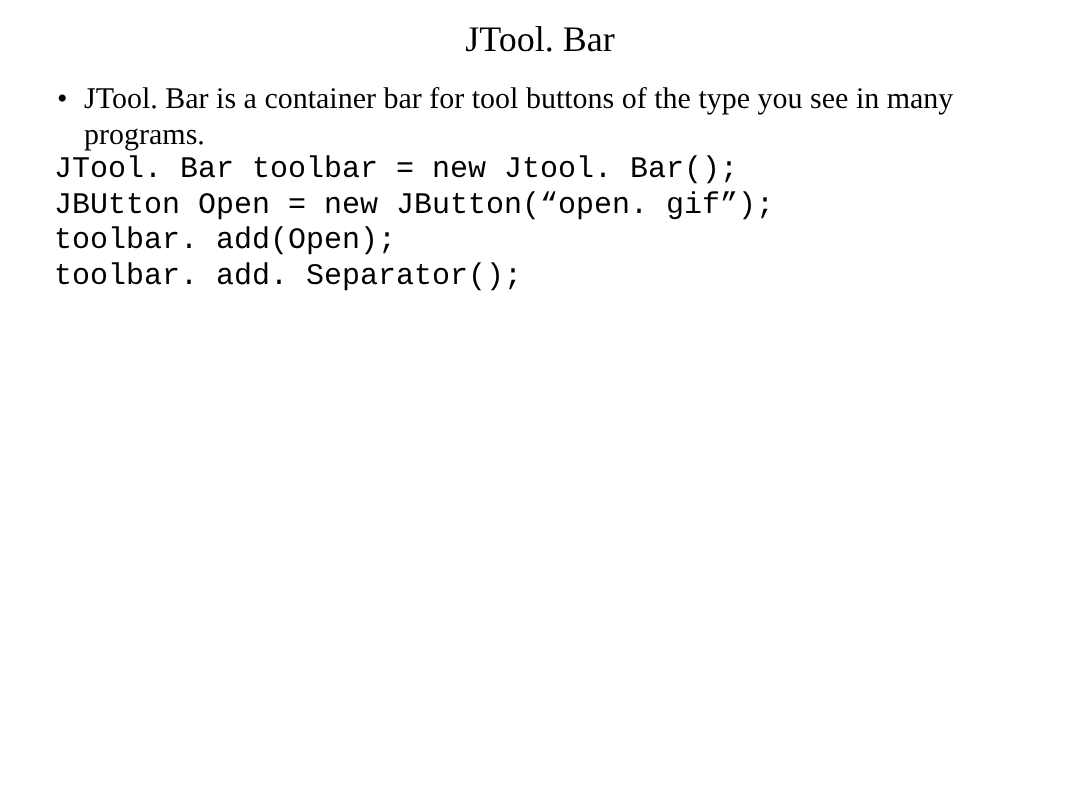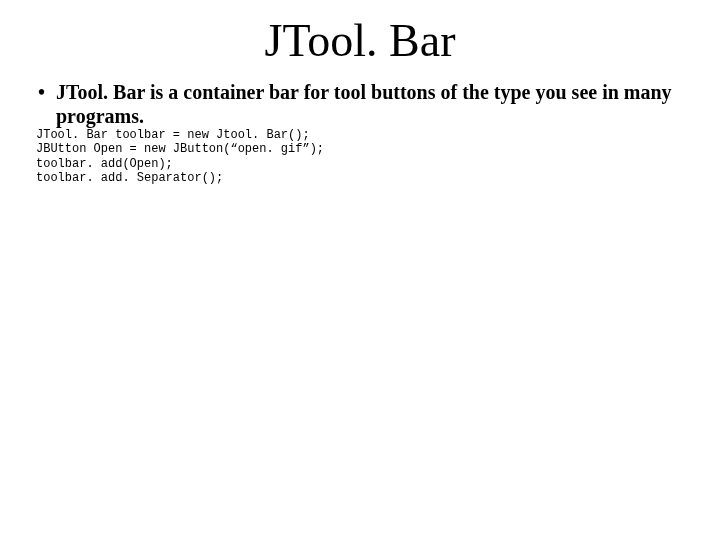--- a/index.html
+++ b/index.html
@@ -12,49 +12,48 @@
     color: #000000;
   }
   .slide {
     box-sizing: border-box;
     width: 720px;
     height: 540px;
     padding: 12px 36px 0 36px;
   }
   .title {
     text-align: center;
-    font-size: 46px;
+    font-size: 24px;
     font-weight: normal;
     margin: 2px 0 14px 0;
   }
   .body {
     font-size: 20px;
     line-height: 1.18;
   }
   ul.bullets {
     list-style: none;
     margin: 0;
     padding: 0;
-    font-weight: bold;
   }
   ul.bullets > li {
     position: relative;
     padding-left: 20px;
     margin: 0;
   }
   ul.bullets > li::before {
     content: "•";
     position: absolute;
     left: 2px;
     top: 0;
   }
   .italic { font-style: italic; }
   .code-lines {
     font-family: "Courier New", Courier, monospace;
-    font-size: 12px;
+    font-size: 20px;
     line-height: 1.18;
     white-space: pre;
     margin: 0;
   }
 </style>
 </head>
 <body>
 
 <div class="slide">
   <h1 class="title">JTool. Bar</h1>

